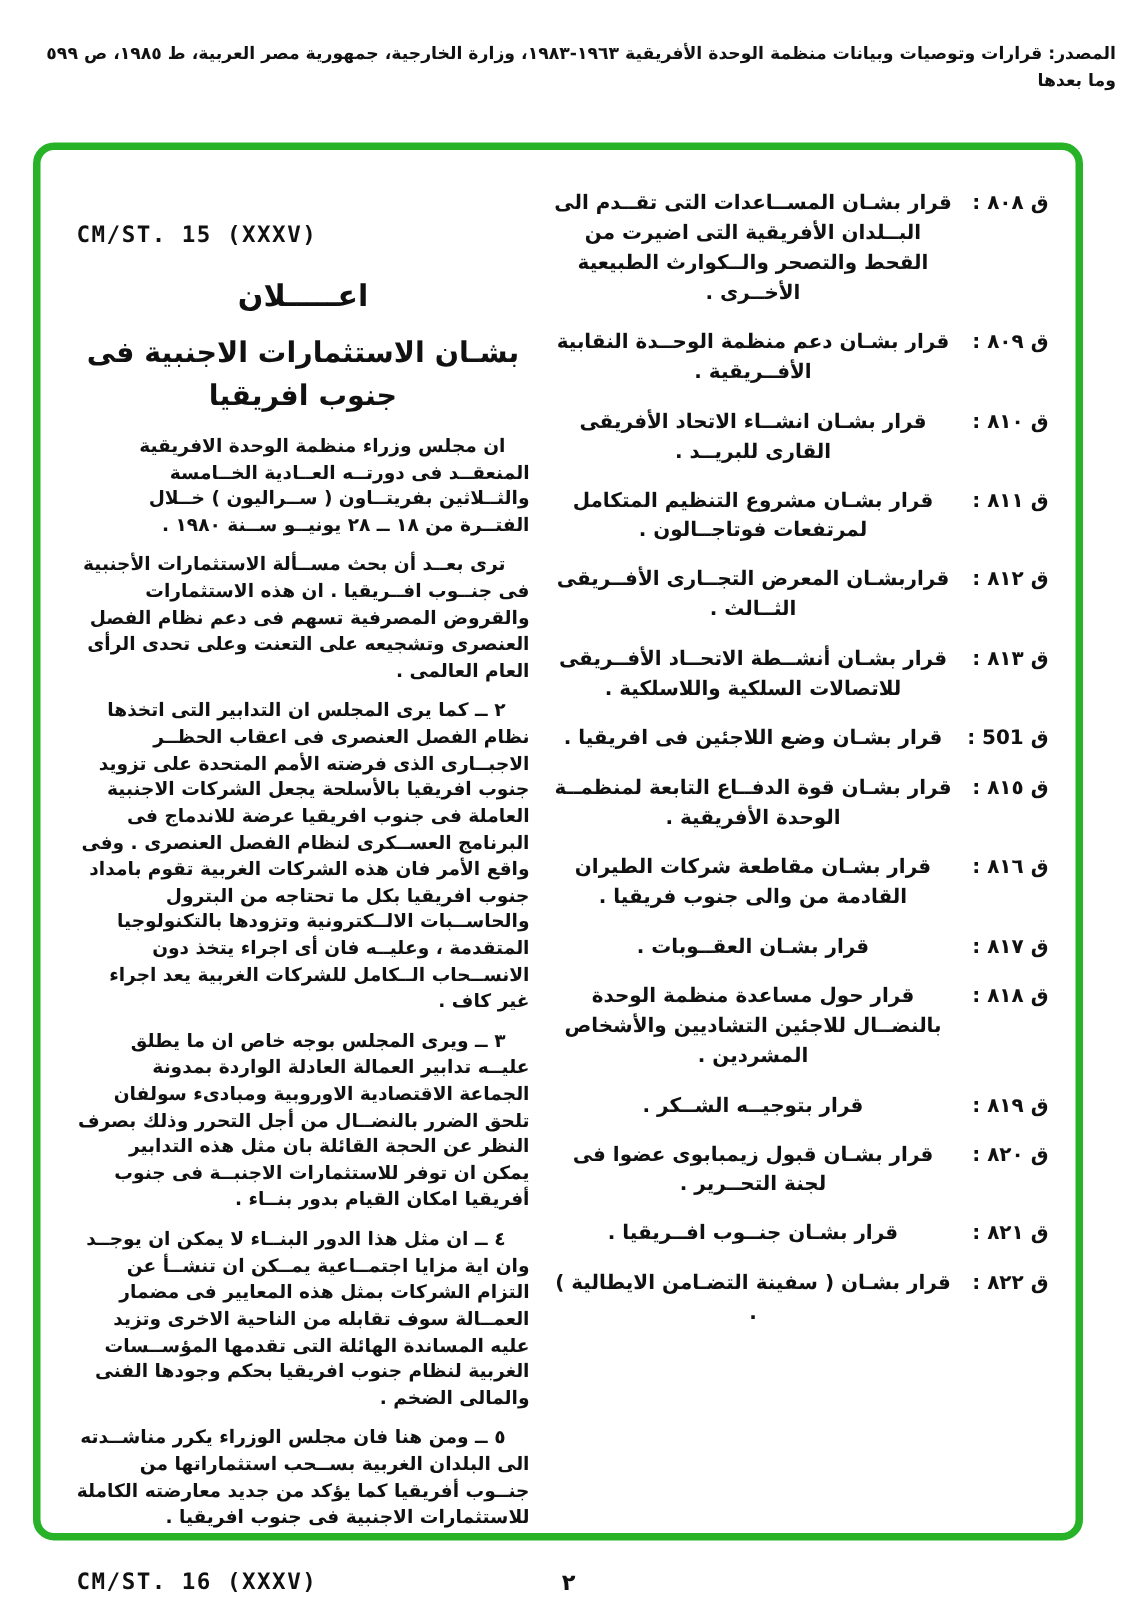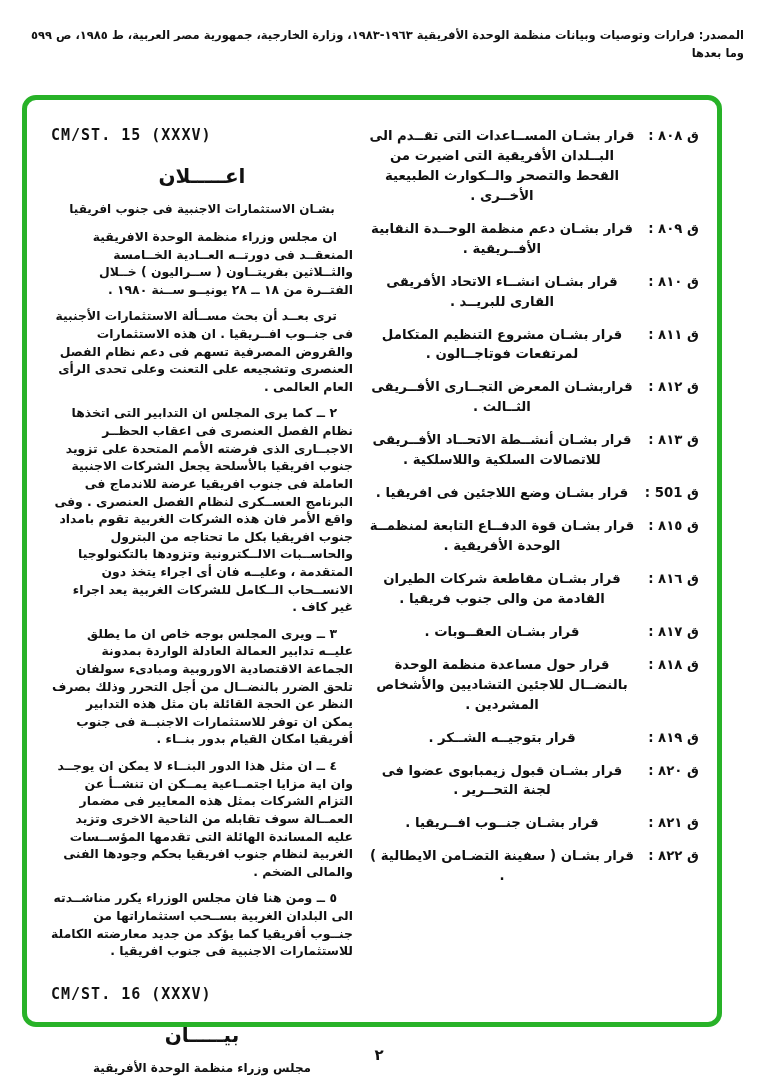--- a/index.html
+++ b/index.html
@@ -30,32 +30,32 @@
   }
   
   .col-decisions{width:330px;flex-shrink:0;}
   .decision{
     display:flex;direction:rtl;margin-bottom:13px;
     font-size:13.3px;font-weight:700;line-height:1.5;
   }
   .dnum{width:62px;flex-shrink:0;white-space:nowrap;}
   .dtext{flex:1;text-align:center;padding-right:2px;}
   
-  .col-text{flex:1;direction:rtl;}
+  .col-text{flex:1;direction:rtl;margin-top:21px;}
   .docref{
     direction:ltr;text-align:left;
     font-family:"DejaVu Sans Mono",monospace;
     font-size:15px;font-weight:700;letter-spacing:1px;
   }
   .doc-title{
     text-align:center;font-size:20px;font-weight:700;
     margin:20px 0 12px;
   }
   .doc-subtitle{
-    text-align:center;font-size:12px;font-weight:700;
+    text-align:center;font-size:19px;font-weight:700;
     margin:0 0 10px;line-height:1.5;
   }
   .paras .para{
     font-size:12.4px;font-weight:700;line-height:1.42;
     text-align:right;margin:0 0 9px;text-indent:16px;
   }
   .doc2-gap{height:16px;}
   
   .page-number{
     position:absolute;bottom:14px;left:0;width:100%;

